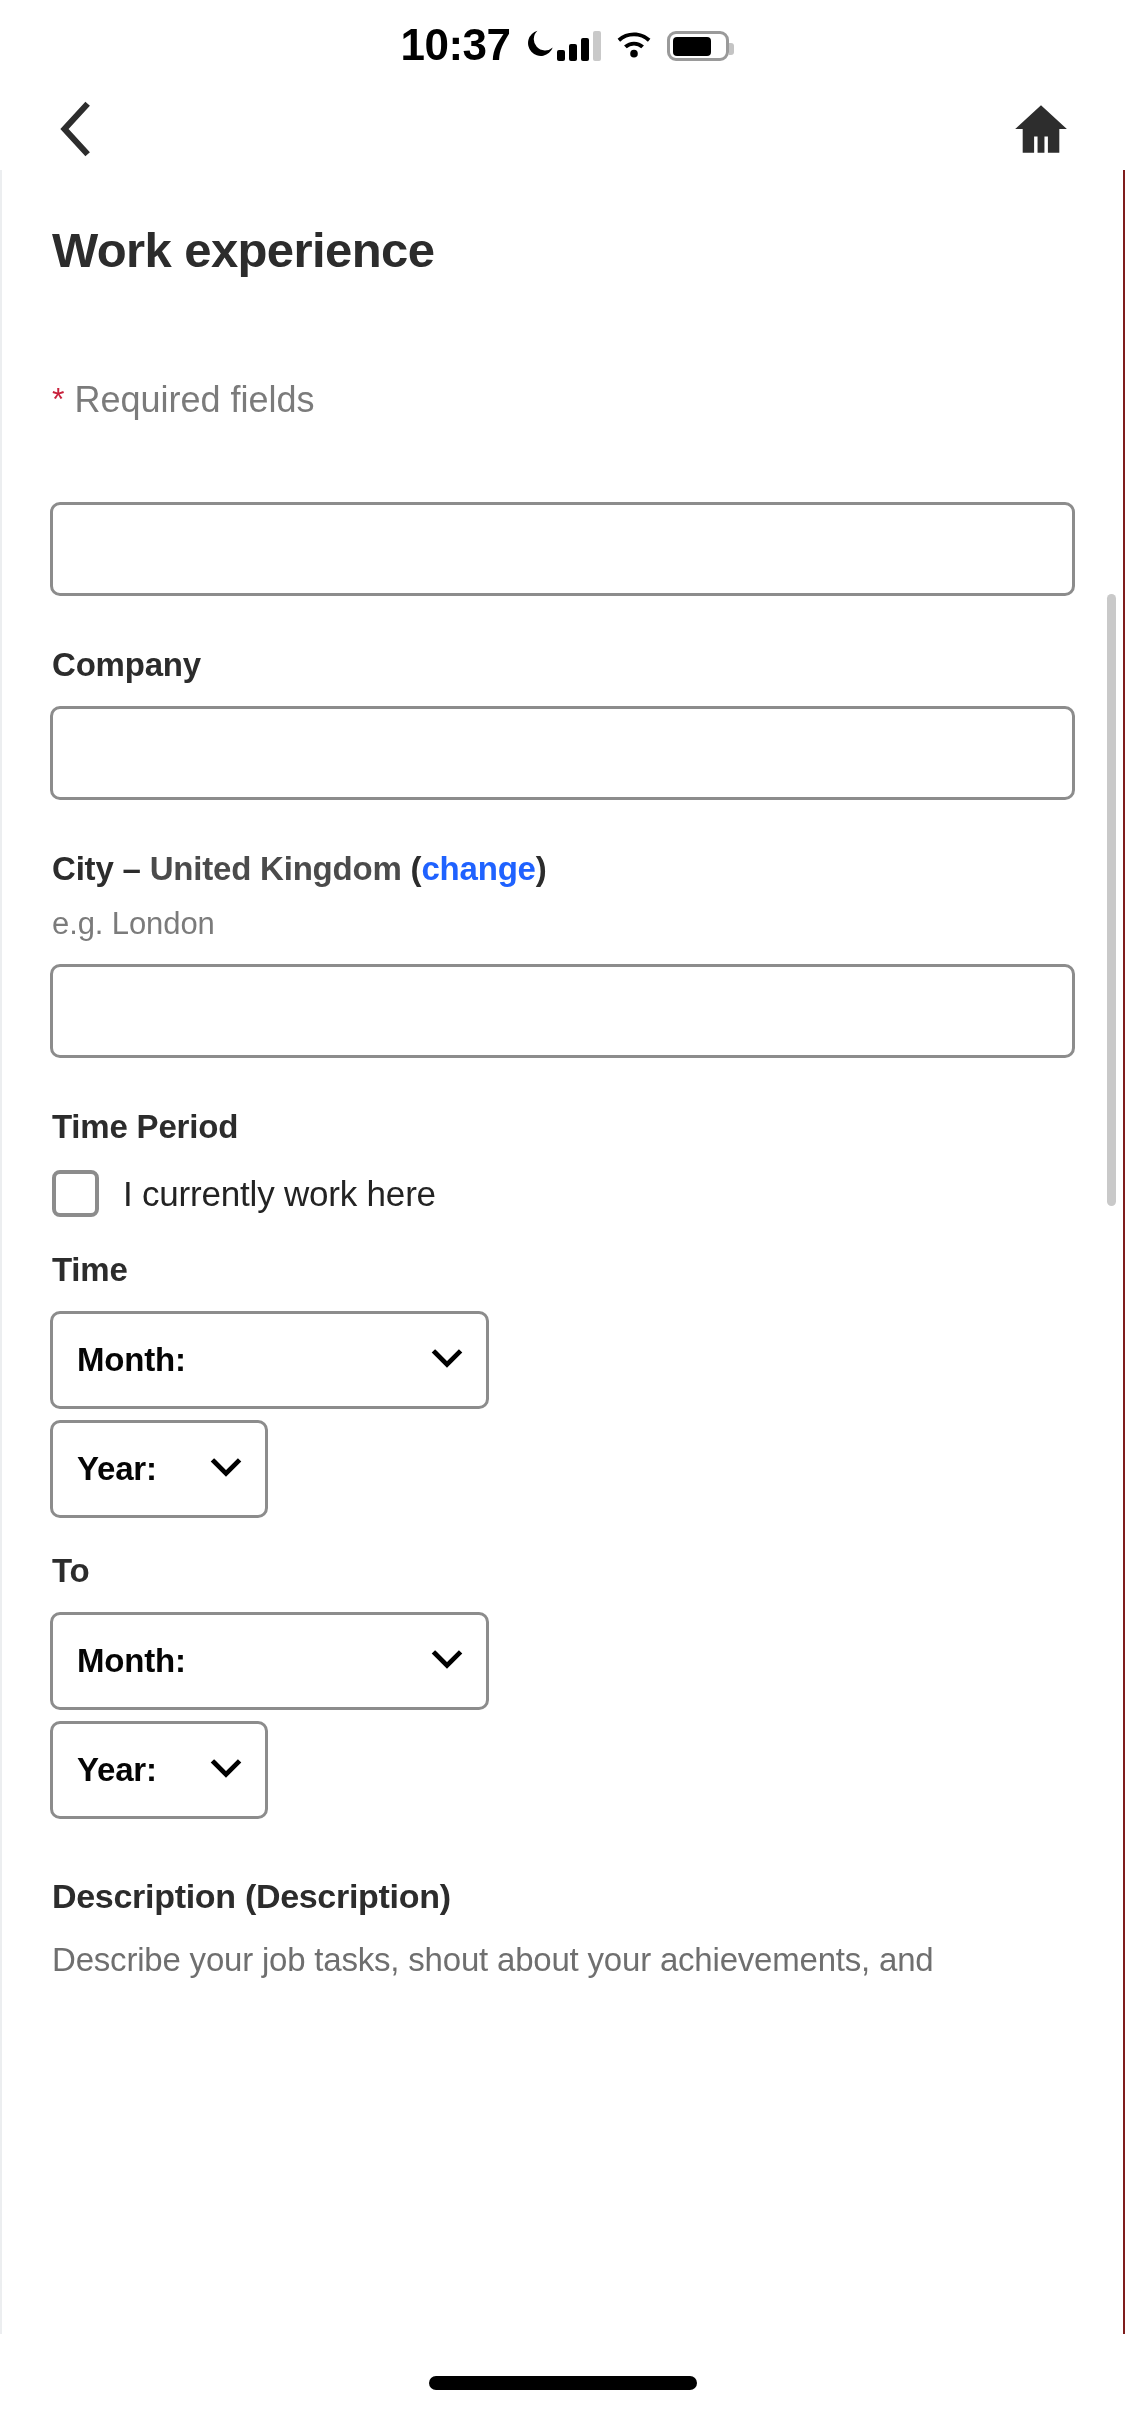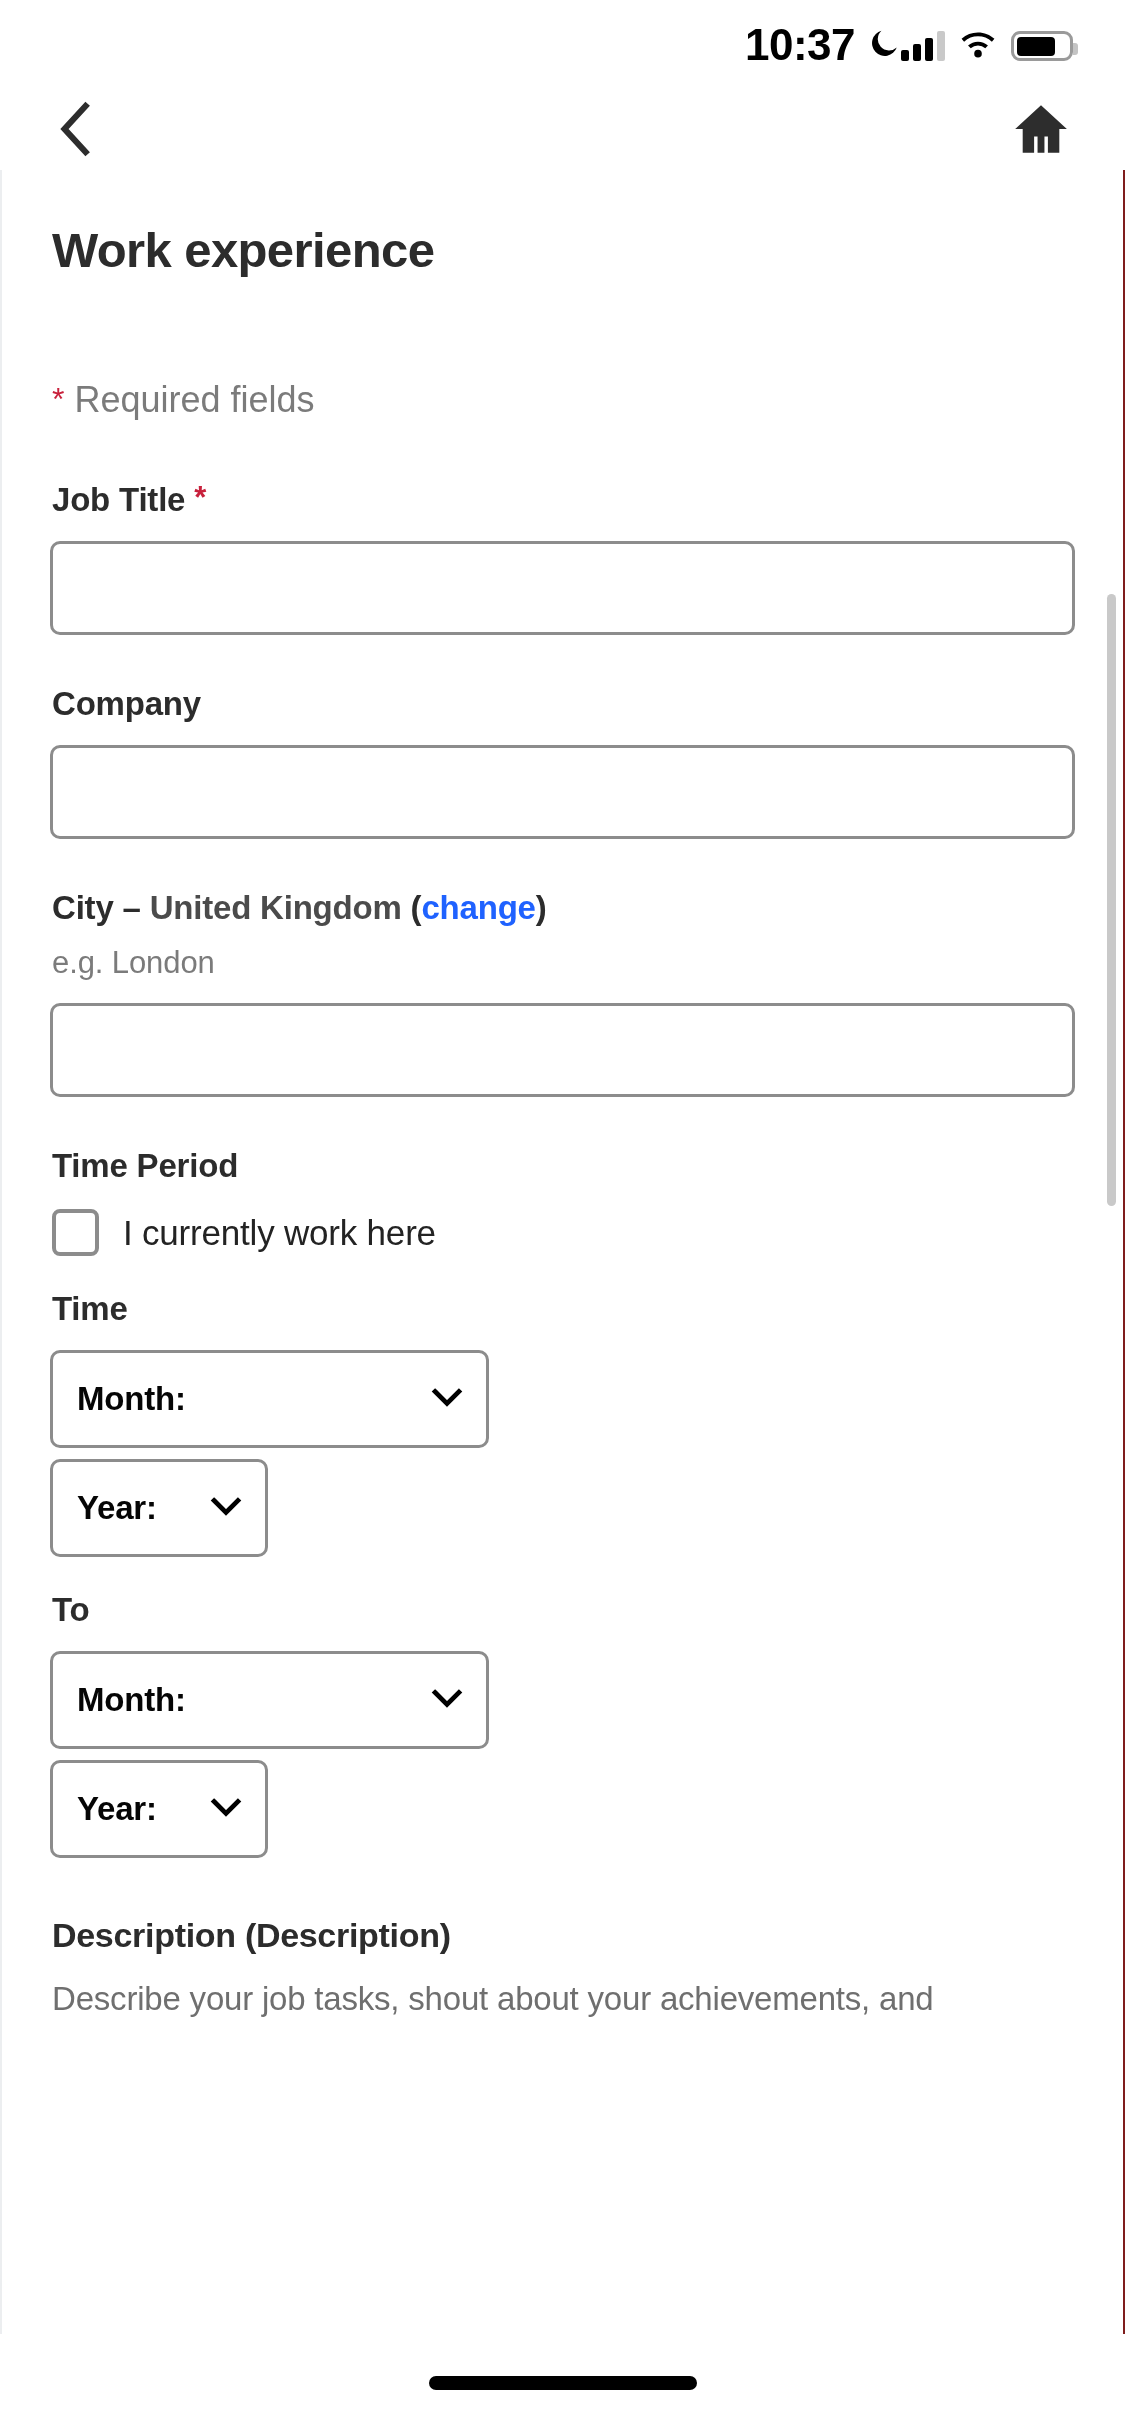--- a/index.html
+++ b/index.html
@@ -17,21 +17,21 @@
   }
 
   
   .status-bar {
     position: absolute;
     top: 0; left: 0;
     width: 1125px;
     height: 92px;
     display: flex;
     align-items: center;
-    justify-content: flex-end;
+    justify-content: center;
     padding: 0 52px 0 56px;
     box-sizing: border-box;
   }
   .status-left {
     display: flex;
     align-items: center;
     gap: 12px;
   }
   .status-time {
     font-size: 44px;
@@ -361,24 +361,20 @@
 
     <div class="page-title">Work experience</div>
 
     <div class="required-note">
       <span class="star">*</span>
       <span>Required fields</span>
     </div>
 
     
     <div class="gap-lg"></div>
-    <div class="field-label">
-      <span>Job Title</span>
-      <span class="star">*</span>
-    </div>
     <input class="text-input" type="text" value="" placeholder="" style="">
 
     
     <div class="gap-md"></div>
     <div class="field-label">Company</div>
     <input class="text-input" type="text" value="" style="">
 
     
     <div class="gap-md"></div>
     <div class="field-label">

